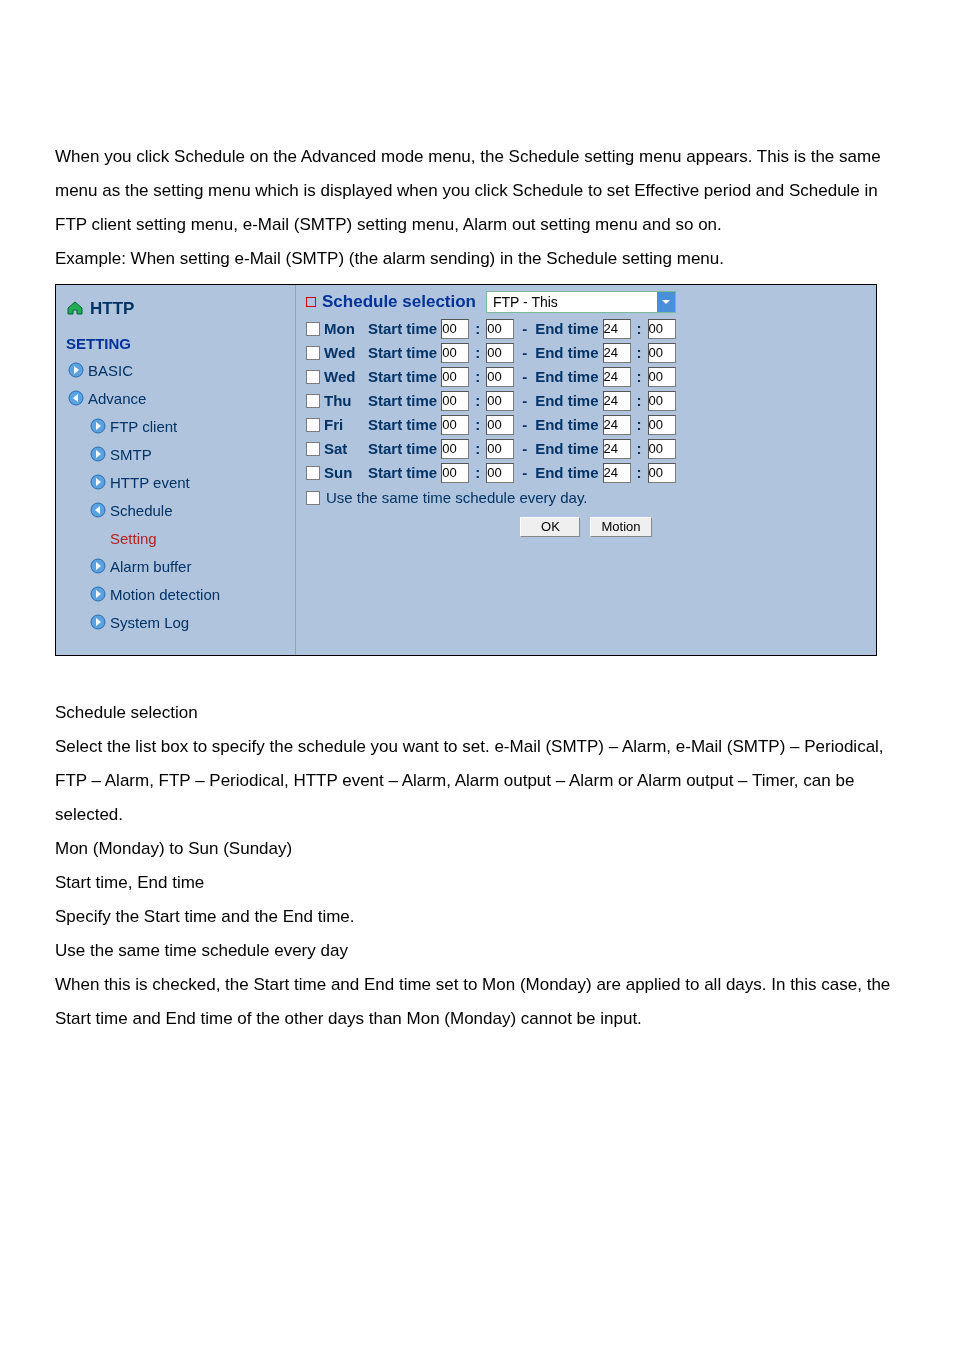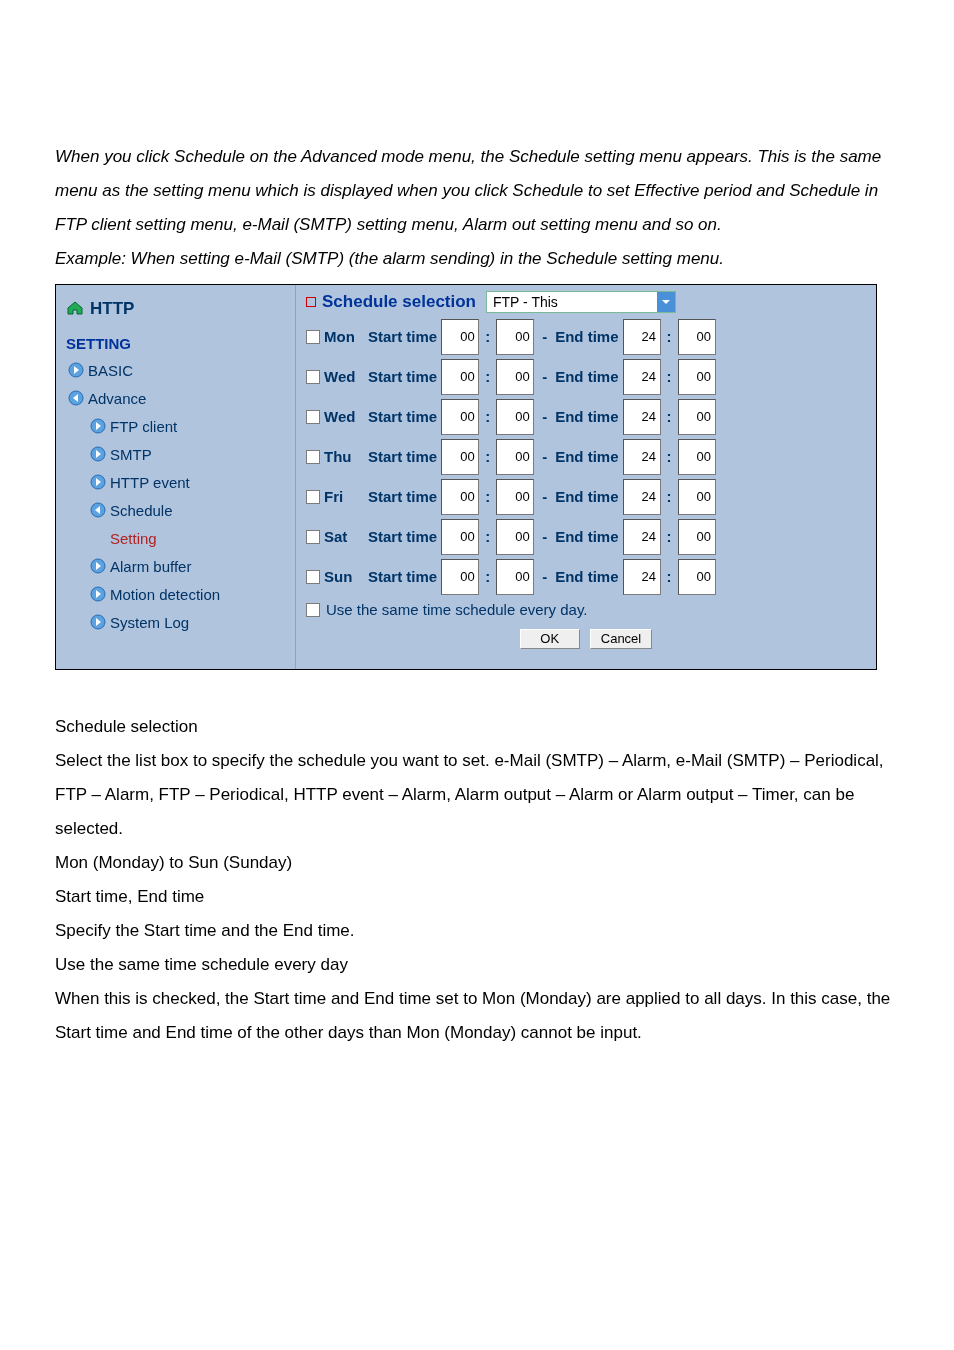--- a/index.html
+++ b/index.html
@@ -5,21 +5,21 @@
   * { box-sizing: border-box; }
   body {
     margin: 0;
     font-family: Arial, Helvetica, sans-serif;
     background: #fff;
     padding: 140px 55px 60px 55px;
     font-size: 17px;
     line-height: 2.0;
     color: #000;
   }
-  .intro { margin-bottom: 8px; font-style: italic; }
+  .intro { margin-bottom: 8px; }
 
   .panel {
     display: flex;
     border: 1px solid #000;
     width: 822px;
     background: #b0c4de;
     font-size: 15px;
     line-height: 1.2;
     position: relative;
   }
@@ -122,27 +122,27 @@
     color: #003366;
     font-weight: bold;
     width: 40px;
   }
   .stlbl, .etlbl {
     color: #003366;
     font-weight: bold;
   }
   .tinput {
     width: 28px;
-    height: 36px;
+    height: 20px;
     background: #fff;
     border: 1px solid #7b7b7b;
     border-top-color:#555;
     border-left-color:#555;
     font-size: 13px;
-    padding: 1px 18px;
+    padding: 1px 0;
     color: #000;
     display: inline-flex;
     align-items: center;
   }
   .colon {
     color: #003366;
     font-weight: bold;
     padding: 0 2px;
   }
   .dash {
@@ -353,21 +353,21 @@
     <div class="same-row">
       <span class="chk"></span>
       <span>Use the same time schedule every day.</span>
     </div>
 
     <div class="btn-row">
       <div class="winbtn">
           <span>OK</span>
         </div>
       <div class="winbtn">
-          <span>Cancel</span>
+          <span>Motion</span>
         </div>
     </div>
   </div>
 </div>
 
 <div class="desc">
   <div>Schedule selection</div>
   <div>Select the list box to specify the schedule you want to set. e-Mail (SMTP) – Alarm, e-Mail (SMTP) – Periodical, FTP – Alarm, FTP – Periodical, HTTP event – Alarm, Alarm output – Alarm or Alarm output – Timer, can be selected.</div>
   <div>Mon (Monday) to Sun (Sunday)</div>
   <div>Start time, End time</div>

